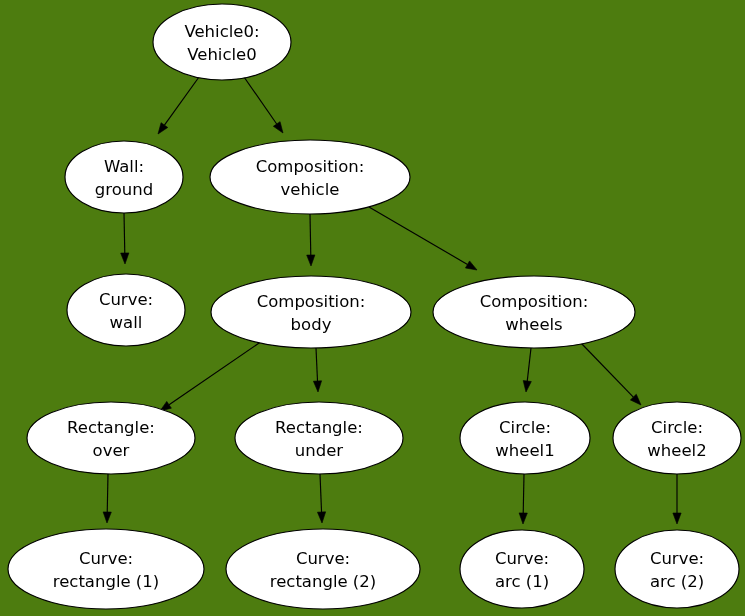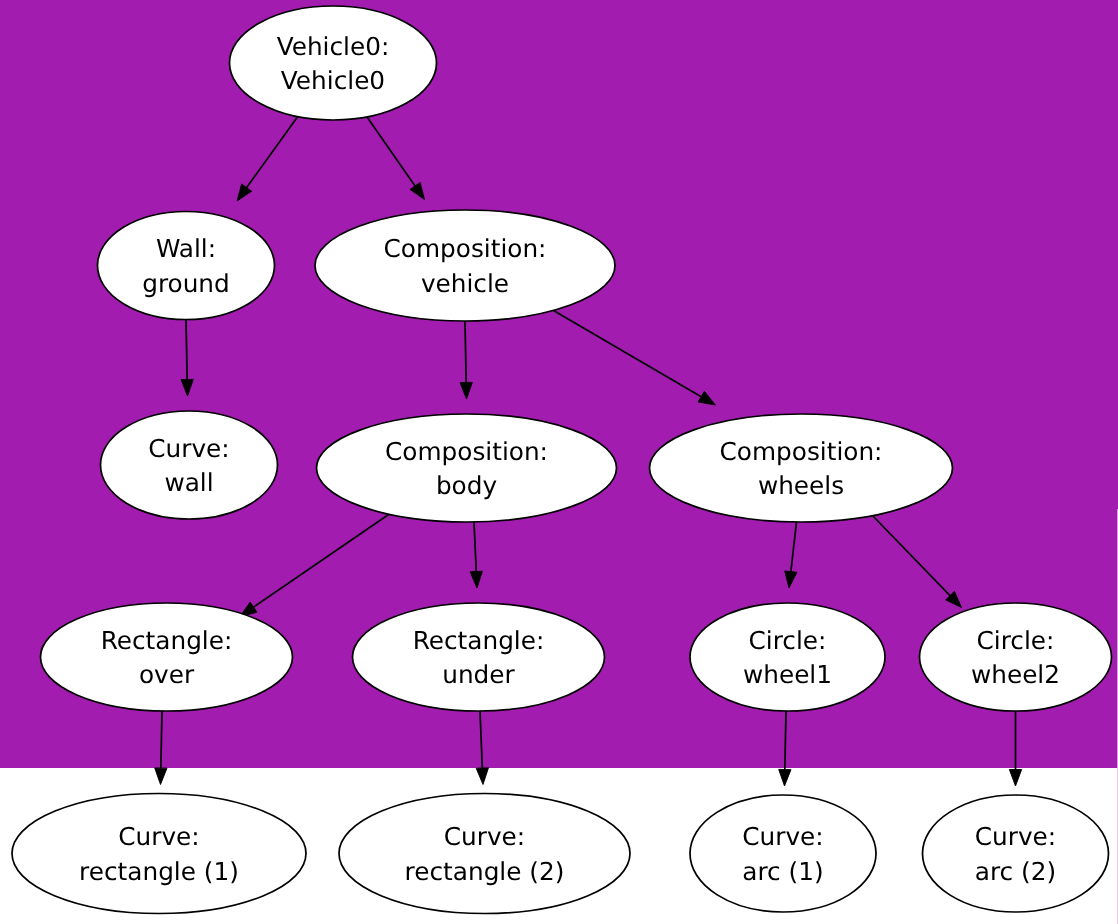--- a/index.html
+++ b/index.html
@@ -9,22 +9,22 @@
   }
   body {
     width: 745px;
     height: 616px;
     overflow: hidden;
     font-family: "DejaVu Sans", sans-serif;
   }
   #graph-root {
     position: relative;
     width: 745px;
-    height: 512px;
-    background: #a21caf;
+    height: 616px;
+    background: #4d7c0f;
   }
   svg#graph-svg {
     display: block;
     width: 745px;
     height: 616px;
   }
   .node-ellipse {
     fill: #ffffff;
     stroke: #000000;
     stroke-width: 1.15;

